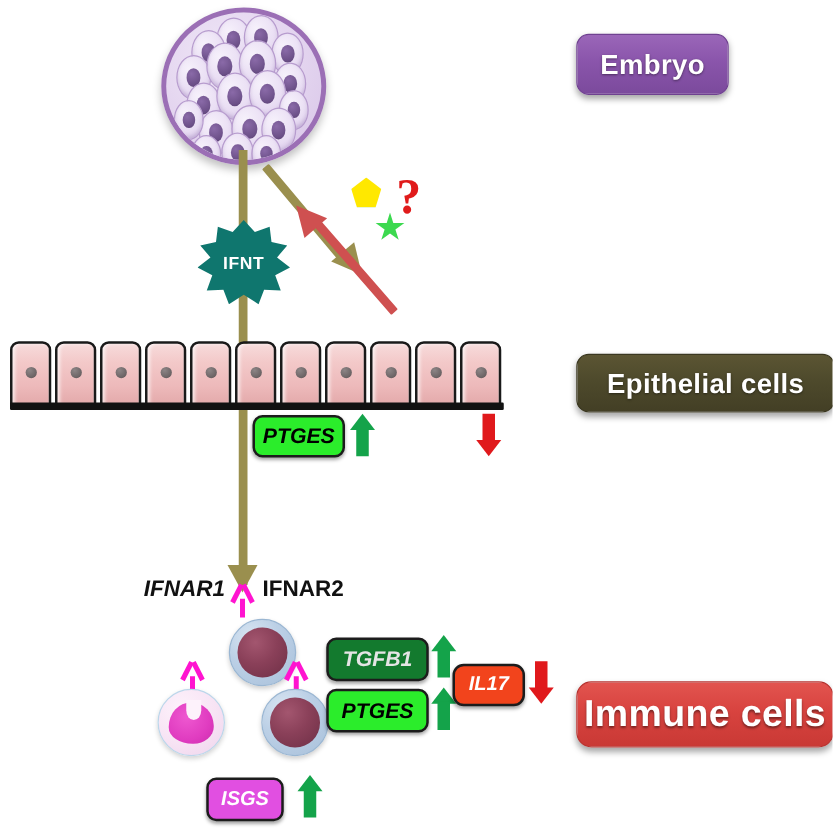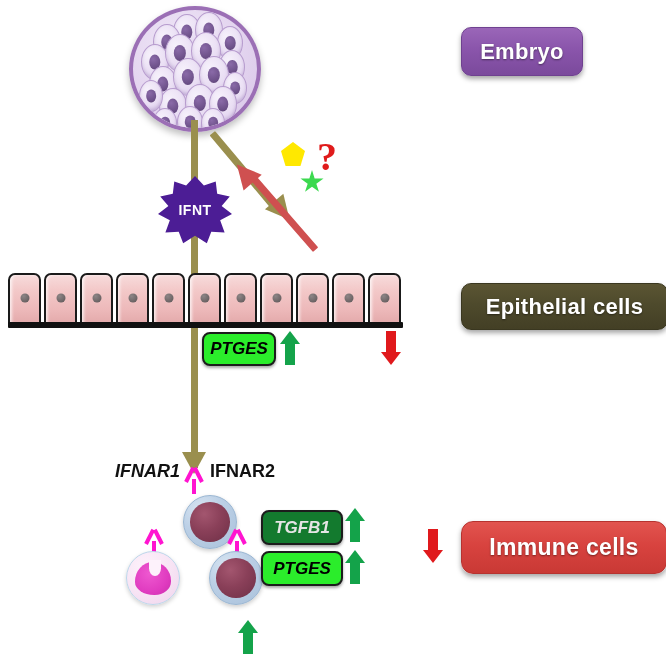--- a/index.html
+++ b/index.html
@@ -27,21 +27,21 @@
     left:461px;top:27px;width:120px;height:47px;font-size:22px;
     background:linear-gradient(180deg,#9a66b8 0%,#8a55ab 45%,#7b4a9c 100%);
     border:1px solid #6f4190;
   }
   #pill-epithelial{
     left:461px;top:283px;width:205px;height:45px;font-size:22px;
     background:linear-gradient(180deg,#5b5533 0%,#4e4a2c 45%,#433f25 100%);
     border:1px solid #3a3720;
   }
   #pill-immune{
-    left:461px;top:521px;width:204px;height:51px;font-size:23px;
+    left:461px;top:545px;width:204px;height:51px;font-size:30px;
     background:linear-gradient(180deg,#e2544f 0%,#d8433f 45%,#c93935 100%);
     border:1px solid #b63330;
     border-radius:12px;
   }
 
   
   #embryo{
     position:absolute;left:129px;top:6px;width:124px;height:118px;
     border-radius:50%;
     background:radial-gradient(circle at 38% 32%, #f0e7f7 0%, #e3d4ef 55%, #d7c4e7 100%);
@@ -82,21 +82,21 @@
   #arrow-red{left:313px;top:252px;width:120px;transform:rotate(-131deg);}
   #arrow-red .shaft{width:96px;background:#cf5050;}
   #arrow-red .head{left:92px;transform:translateY(-50%);border-left:24px solid #cf5050;}
   #arrow-olive{left:215px;top:131px;width:120px;transform:rotate(50deg);}
   #arrow-olive .shaft{width:96px;background:#9a8f4e;}
   #arrow-olive .head{left:92px;transform:translateY(-50%);border-left:24px solid #9a8f4e;}
 
   
   #ifnt-burst{
     position:absolute;left:158px;top:176px;width:74px;height:68px;
-    background:#4c1d95;
+    background:#0f766e;
     clip-path:polygon(50% 0%,62% 14%,78% 8%,80% 26%,97% 30%,86% 44%,100% 56%,
                       84% 65%,90% 83%,72% 82%,66% 99%,50% 88%,34% 99%,28% 82%,
                       10% 83%,16% 65%,0% 56%,14% 44%,3% 30%,20% 26%,22% 8%,38% 14%);
     display:flex;align-items:center;justify-content:center;
     filter:drop-shadow(0 2px 3px rgba(0,0,0,.3));
   }
   #ifnt-burst span{color:#fff;font-weight:bold;font-size:14px;letter-spacing:.5px;}
 
   
   #pentagon{
@@ -391,22 +391,28 @@
     <div class="tip"></div>
       <div class="bar"></div>
   </div>
   <div class="gene gene-green-bright" id="g-ptges-imm">
     <span>PTGES</span>
   </div>
   <div class="reg up" id="a-ptges-imm">
     <div class="tip"></div>
       <div class="bar"></div>
   </div>
+  <div class="gene gene-red" id="g-il17">
+    <span>IL17</span>
+  </div>
   <div class="reg down" id="a-il17">
     <div class="bar"></div>
       <div class="tip"></div>
   </div>
+  <div class="gene gene-magenta" id="g-isgs">
+    <span>ISGS</span>
+  </div>
   <div class="reg up" id="a-isgs">
     <div class="tip"></div>
       <div class="bar"></div>
   </div>
 
 </div>
 
 </body></html>

